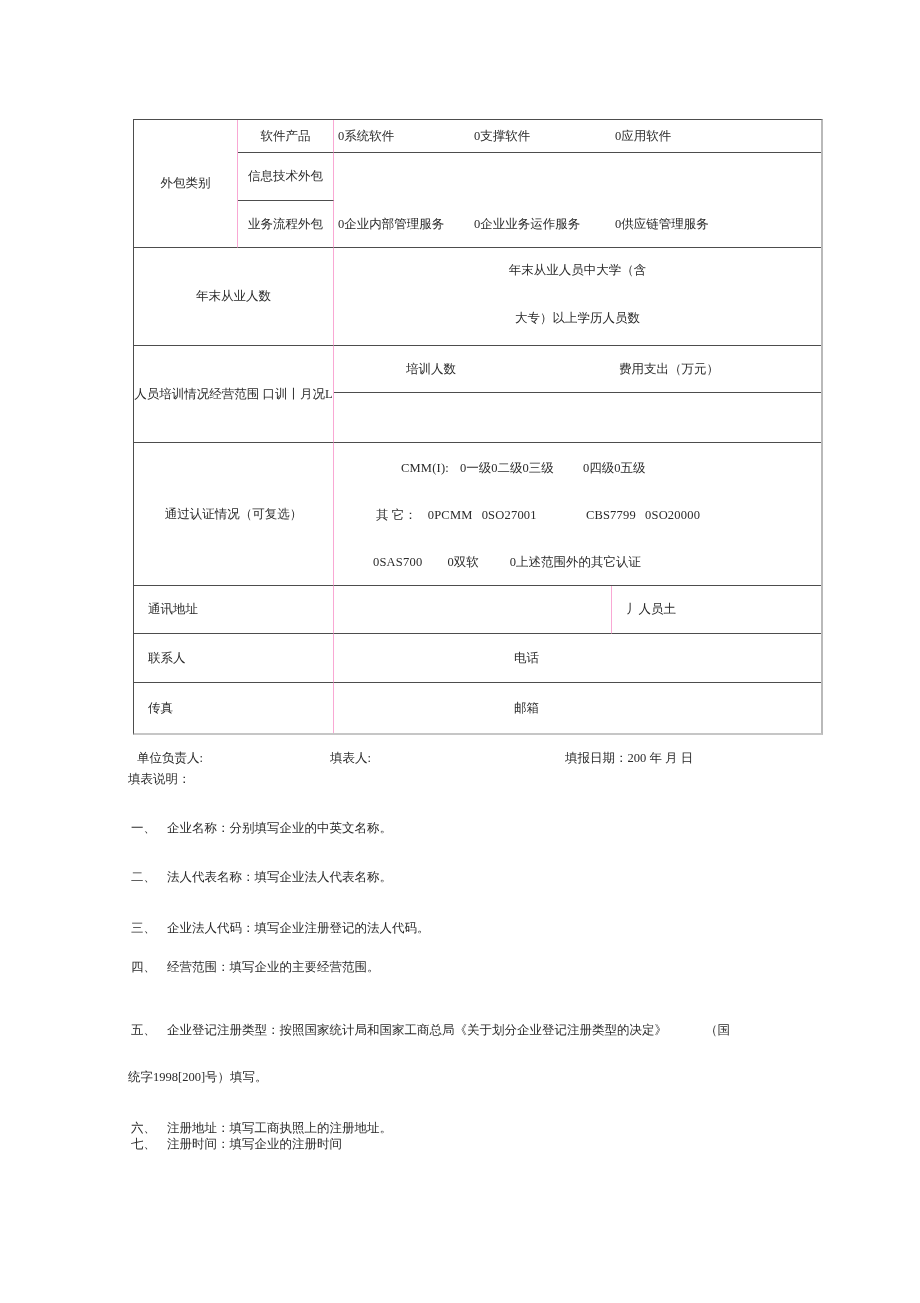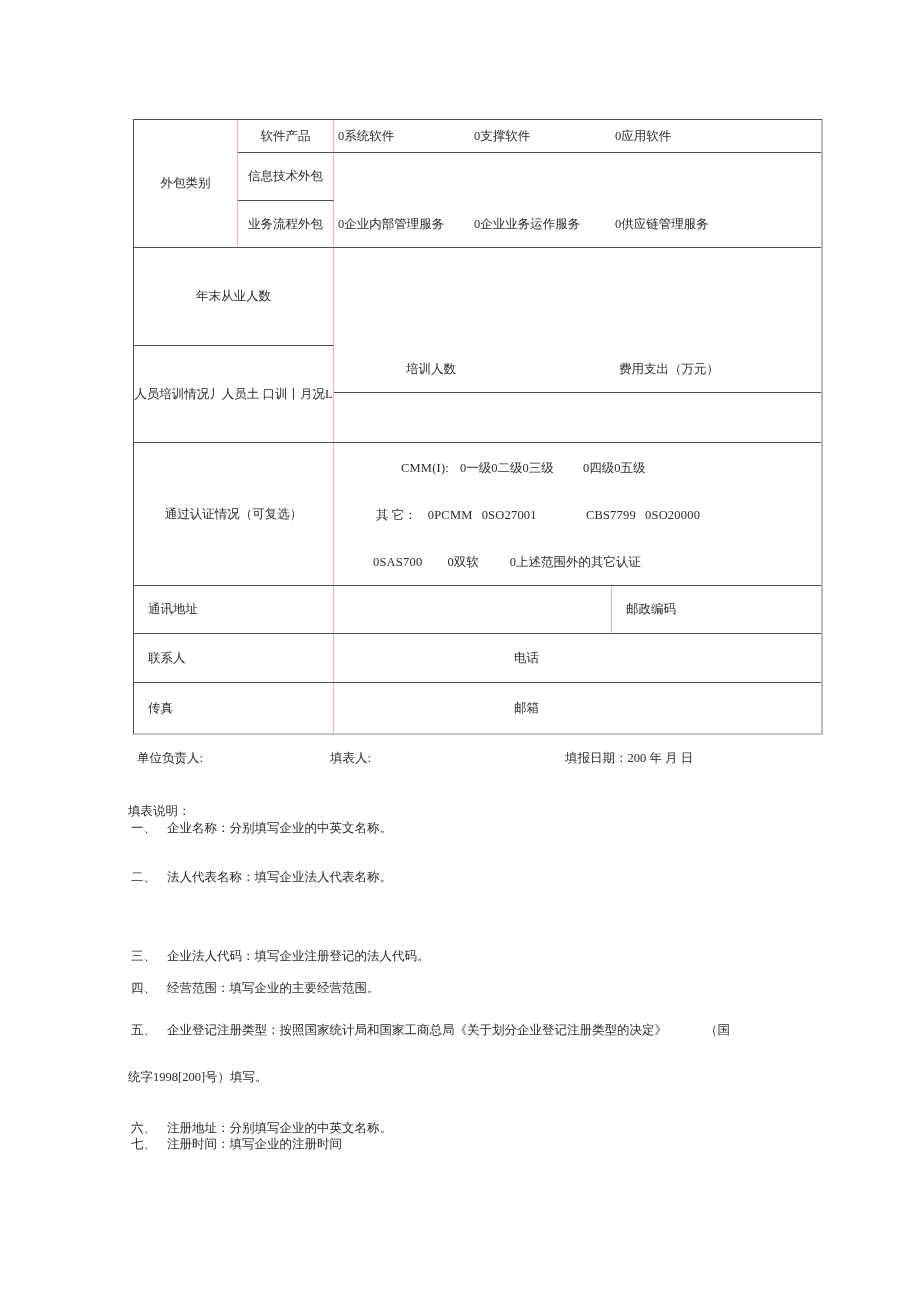--- a/index.html
+++ b/index.html
@@ -64,24 +64,28 @@
     </div>
     <div class="cell bb" style="left:200px;top:81px;width:487px;height:47px;">
       <span class="opt" style="left:4px;">0企业内部管理服务</span>
       <span class="opt" style="left:140px;">0企业业务运作服务</span>
       <span class="opt" style="left:281px;">0供应链管理服务</span>
     </div>
 
     <div class="cell br bb center" style="left:0;top:128px;width:200px;height:98px;">
       <span>年末从业人数</span>
     </div>
+    <div class="cell bb" style="left:200px;top:128px;width:487px;height:98px;">
+      <div class="fullline" style="top:14px;">年末从业人员中大学（含</div>
+      <div class="fullline" style="top:62px;">大专）以上学历人员数</div>
+    </div>
 
     <div class="cell br bb center" style="left:0;top:226px;width:200px;height:97px;line-height:25px;">
       <div>人员培训情况</div>
-      <div>丿人员土 口训丨月况L</div>
+      <div>经营范围 口训丨月况L</div>
     </div>
     <div class="cell bb" style="left:200px;top:226px;width:487px;height:47px;">
       <span class="opt" style="left:72px;">培训人数</span>
       <span class="opt" style="left:285px;">费用支出（万元）</span>
     </div>
     <div class="cell bb" style="left:200px;top:273px;width:487px;height:50px;"></div>
 
     <div class="cell br bb center" style="left:0;top:323px;width:200px;height:143px;">
       <span>通过认证情况（可复选）</span>
     </div>
@@ -103,21 +107,21 @@
         <span style="margin-right:28px;">0双软</span>
         <span>0上述范围外的其它认证</span>
       </div>
     </div>
 
     <div class="cell br bb leftpad" style="left:0;top:466px;width:200px;height:48px;">
       <span>通讯地址</span>
     </div>
     <div class="cell br bb" style="left:200px;top:466px;width:278px;height:48px;"></div>
     <div class="cell bb leftpad" style="left:478px;top:466px;width:209px;height:48px;">
-      <span>邮政编码</span>
+      <span>丿人员土</span>
     </div>
 
     <div class="cell br bb leftpad" style="left:0;top:514px;width:200px;height:49px;">
       <span>联系人</span>
     </div>
     <div class="cell bb" style="left:200px;top:514px;width:487px;height:49px;">
       <span class="opt" style="left:180px;">电话</span>
     </div>
 
     <div class="cell br leftpad" style="left:0;top:563px;width:200px;height:50px;">
@@ -125,40 +129,40 @@
     </div>
     <div class="cell" style="left:200px;top:563px;width:487px;height:50px;">
       <span class="opt" style="left:180px;">邮箱</span>
     </div>
   </div>
 
   <span class="abs" style="left:137px;top:750px;">单位负责人:</span>
   <span class="abs" style="left:330px;top:750px;">填表人:</span>
   <span class="abs" style="left:565px;top:750px;">填报日期：200 年 月 日</span>
 
-  <div class="abs" style="left:128px;top:771px;margin-top:32px;">填表说明：</div>
+  <div class="abs" style="left:128px;top:771px;">填表说明：</div>
 
   <div class="note-item" style="left:131px;top:820px;">
     <span class="note-num">一、</span><span>企业名称：分别填写企业的中英文名称。</span>
   </div>
   <div class="note-item" style="left:131px;top:869px;">
     <span class="note-num">二、</span><span>法人代表名称：填写企业法人代表名称。</span>
   </div>
-  <div class="note-item" style="left:131px;top:920px;margin-top:28px;">
+  <div class="note-item" style="left:131px;top:920px;">
     <span class="note-num">三、</span><span>企业法人代码：填写企业注册登记的法人代码。</span>
   </div>
-  <div class="note-item" style="left:131px;top:980px;">
+  <div class="note-item" style="left:131px;top:959px;">
     <span class="note-num">四、</span><span>经营范围：填写企业的主要经营范围。</span>
   </div>
   <div class="note-item" style="left:131px;top:1022px;">
     <span class="note-num">五、</span><span>企业登记注册类型：按照国家统计局和国家工商总局《关于划分企业登记注册类型的决定》</span><span style="margin-left:38px;">（国</span>
   </div>
   <div class="note-item" style="left:128px;top:1069px;">
     <span>统字1998[200]号）填写。</span>
   </div>
   <div class="note-item" style="left:131px;top:1120px;">
-    <span class="note-num">六、</span><span>注册地址：分别填写企业的中英文名称。</span>
+    <span class="note-num">六、</span><span>注册地址：填写工商执照上的注册地址。</span>
   </div>
   <div class="note-item" style="left:131px;top:1136px;">
     <span class="note-num">七、</span><span>注册时间：填写企业的注册时间</span>
   </div>
 
 </div>
 
 </body></html>

